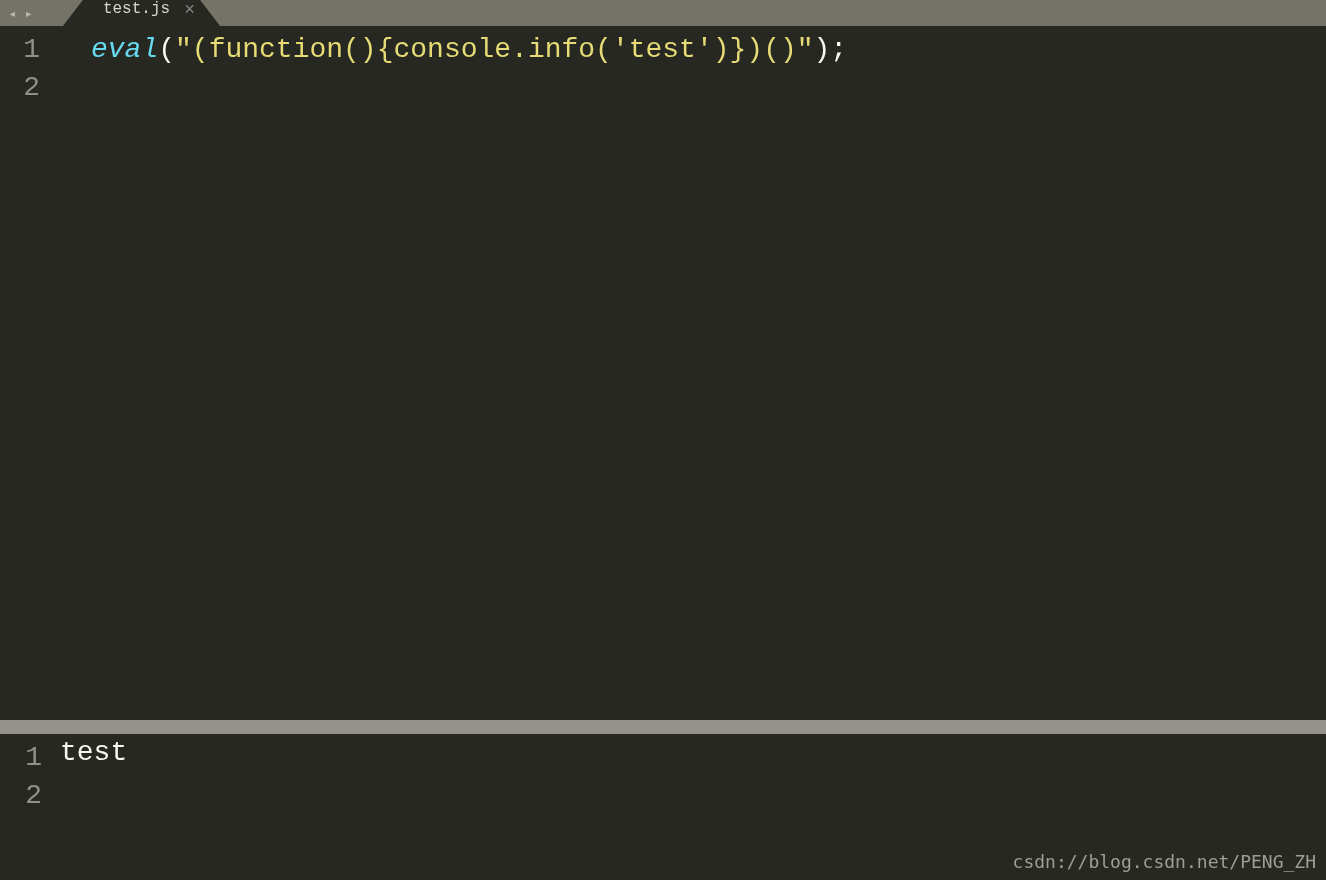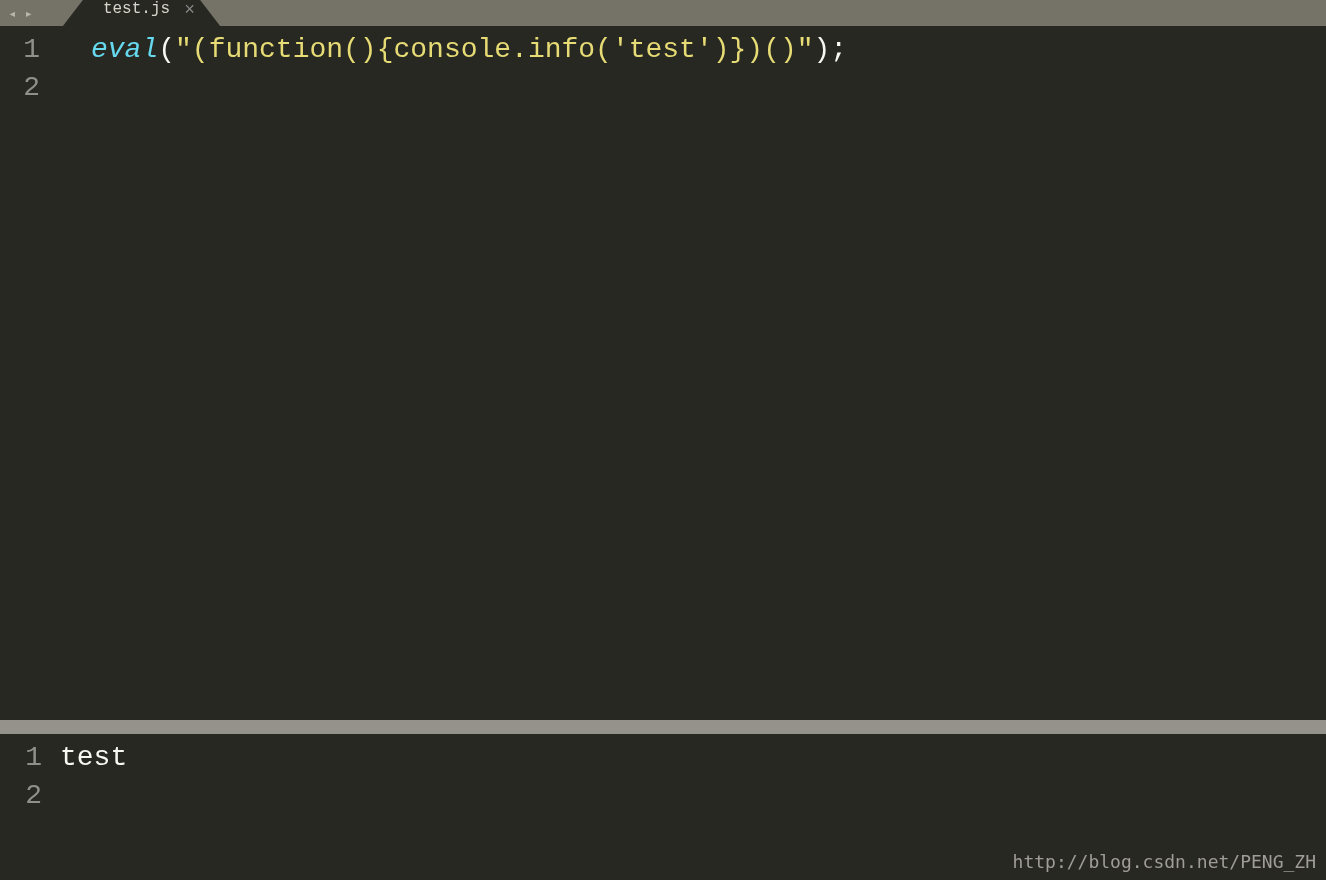--- a/index.html
+++ b/index.html
@@ -105,21 +105,20 @@
       background: #272822;
     }
     .console-line-number {
       color: #90908a;
       font-size: 28px;
       line-height: 38px;
       font-weight: 400;
     }
     .console-area {
       flex: 1;
-      padding-top: 5px;
       font-size: 28px;
       line-height: 38px;
       color: #f8f8f2;
       white-space: pre;
     }
     .watermark {
       position: absolute;
       bottom: 8px;
       right: 10px;
       color: #a09d99;
@@ -152,13 +151,13 @@
 <div class="divider"></div>
 
 <div class="console-pane">
   <div class="console-gutter">
     <div class="console-line-number">1</div>
     <div class="console-line-number">2</div>
   </div>
   <div class="console-area"><div>test</div><div></div></div>
 </div>
 
-<div class="watermark">http://blog.csdn.net/PENG_ZH</div>
+<div class="watermark">csdn://blog.csdn.net/PENG_ZH</div>
 
 </body></html>

